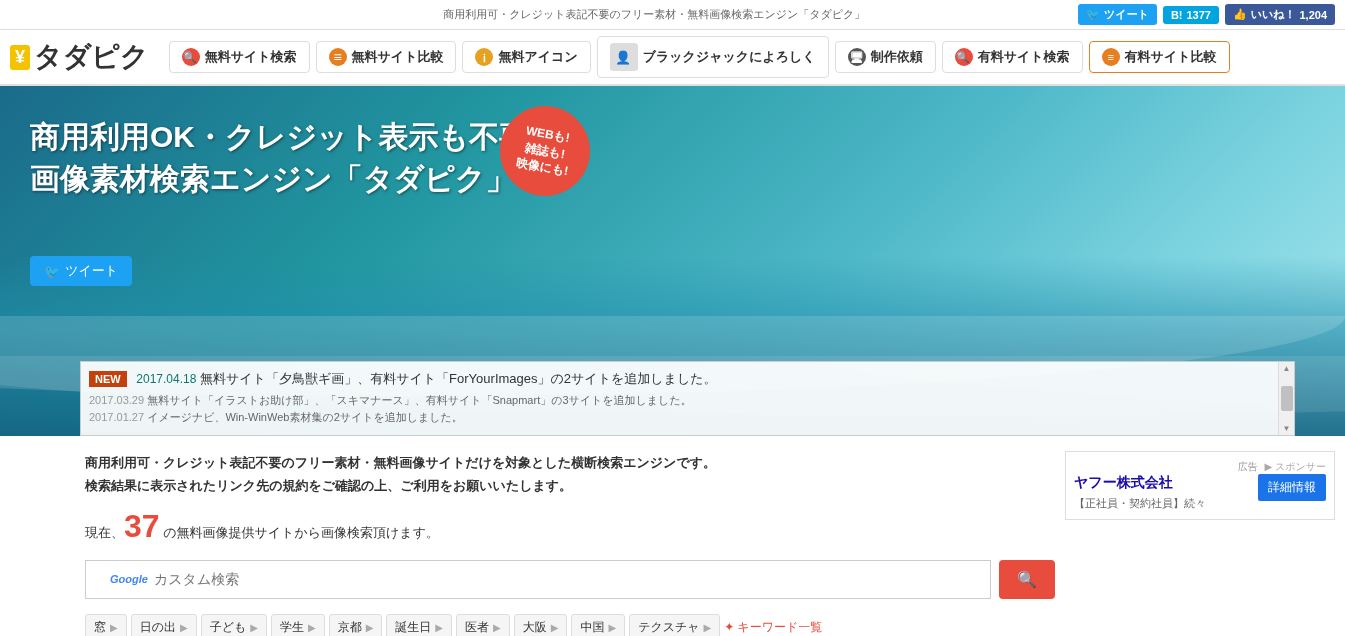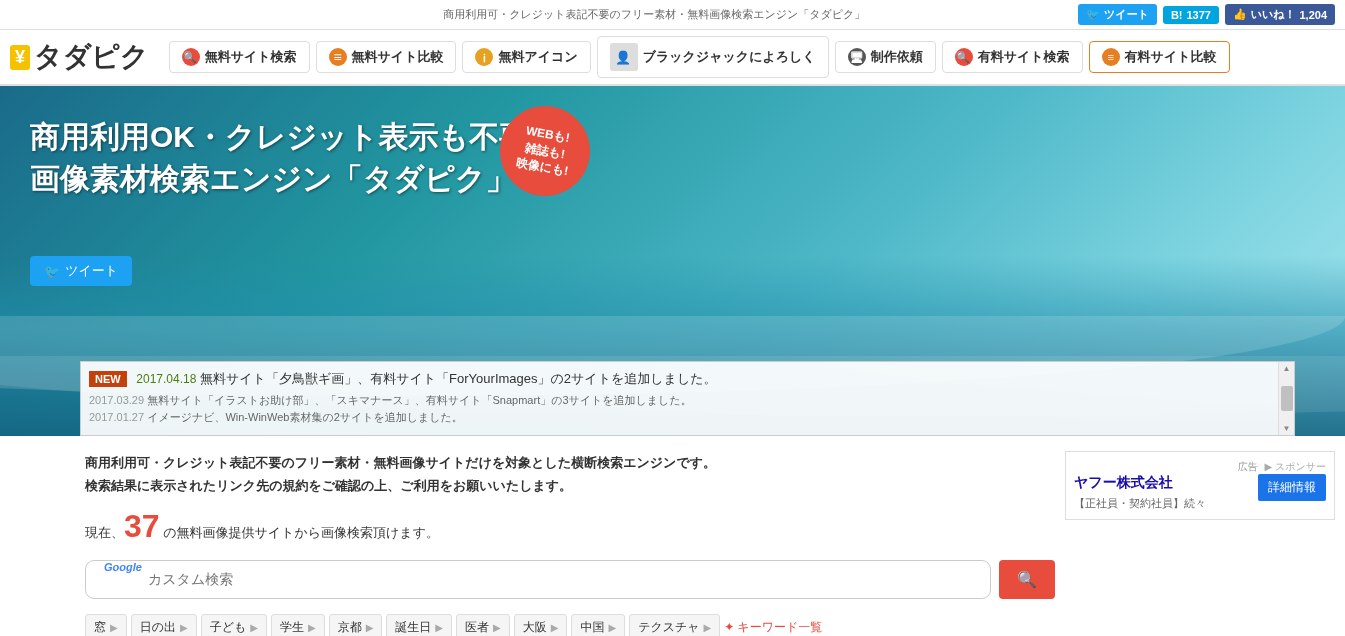--- a/index.html
+++ b/index.html
@@ -224,23 +224,24 @@
 
     
     #search-container {
       display: flex;
       gap: 8px;
       margin-bottom: 15px;
     }
     #search-input-wrapper {
       flex: 1;
       border: 1px solid #ccc;
-      border-radius: 9px;
-      display: flex;
-      padding: 0 18px;
+      border-radius: 0;
+      display: flex;
+      align-items: center;
+      padding: 0 24px;
       background: #fff;
     }
     #search-google-icon {
       color: #4285f4;
       font-size: 11px;
       margin-right: 6px;
       font-style: italic;
       font-weight: bold;
     }
     #search-input {
@@ -411,21 +412,21 @@
   </div>
 
   <button id="tweet-btn-hero">
     <span>🐦</span>
     <span>ツイート</span>
   </button>
 
   <div id="news-box" style="position:absolute;bottom:0;left:80px;right:50px;background:rgba(255,255,255,0.93);border:1px solid #ccc;padding:8px 24px 8px 8px;font-size:12px;">
     <div class="news-main-item">
       <span class="news-new-badge">NEW</span>
-      <span style="color:#4d7c0f;font-size:12px;">2017.04.18</span>
+      <span style="color:#0f766e;font-size:12px;">2017.04.18</span>
       <span> 無料サイト「夕鳥獣ギ画」、有料サイト「ForYourImages」の2サイトを追加しました。</span>
     </div>
     <div class="news-sub-item">
       <span style="color:#999;">2017.03.29</span>
       <span> 無料サイト「イラストお助け部」、「スキマナース」、有料サイト「Snapmart」の3サイトを追加しました。</span>
     </div>
     <div class="news-sub-item">
       <span style="color:#999;">2017.01.27</span>
       <span> イメージナビ、Win-WinWeb素材集の2サイトを追加しました。</span>
     </div>

